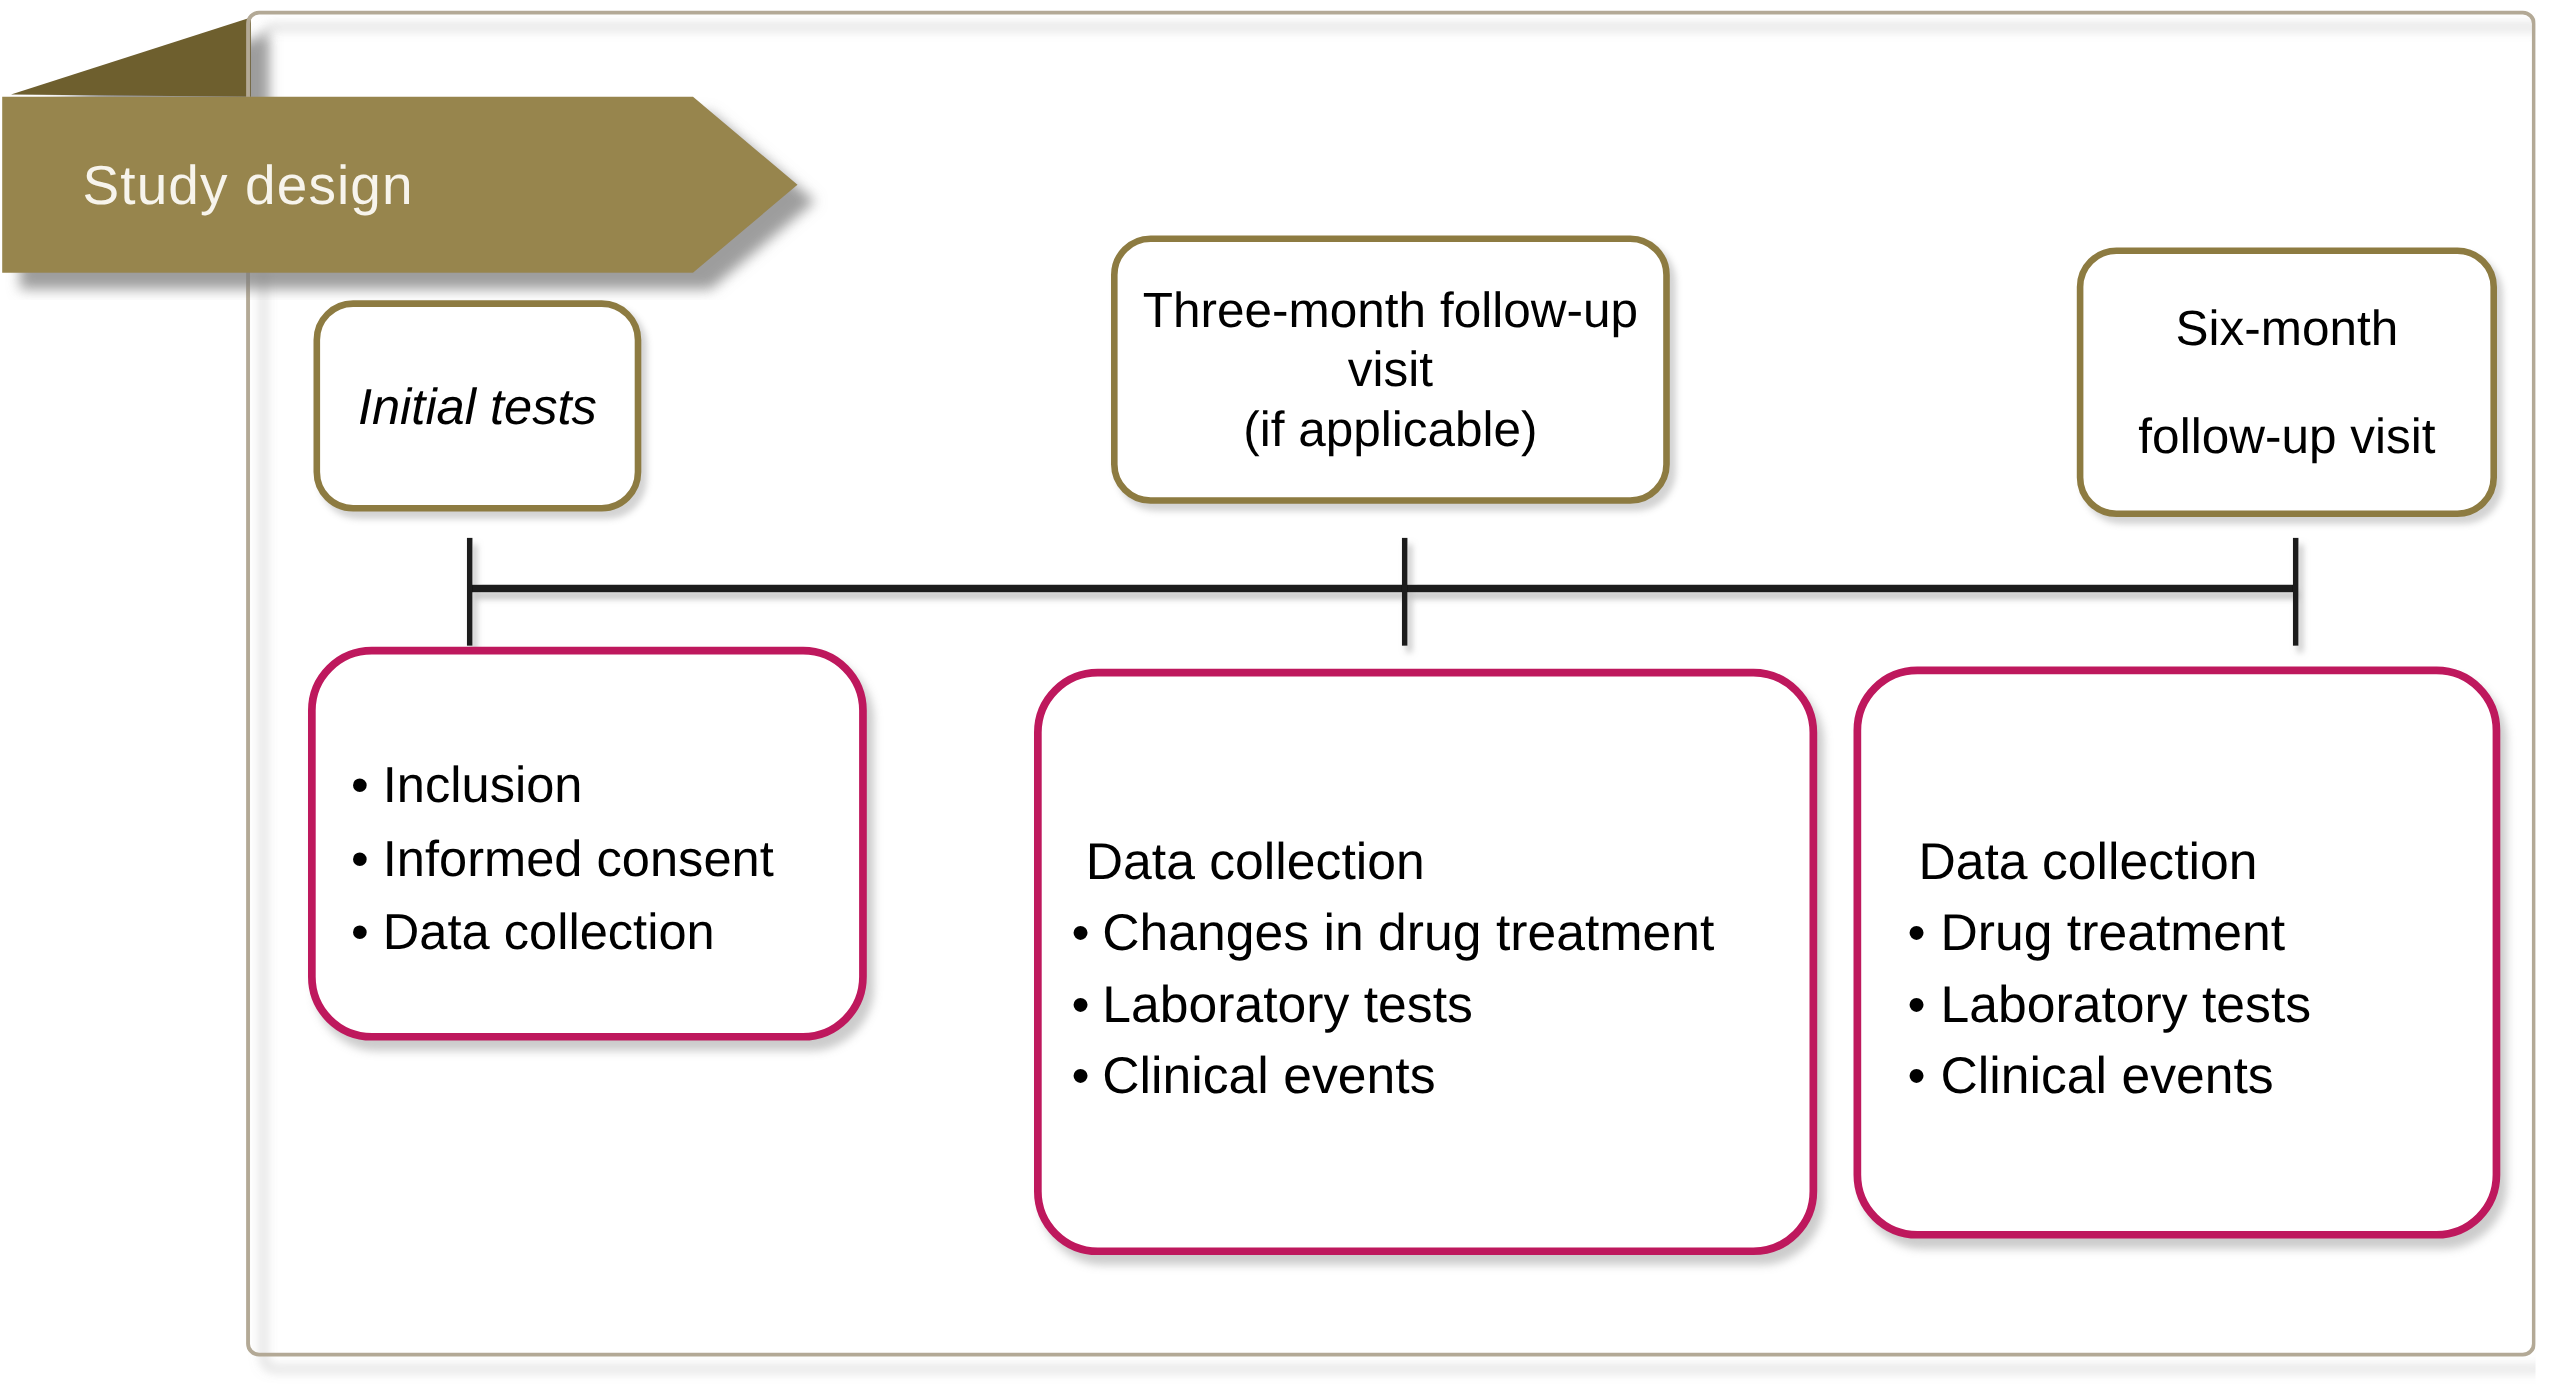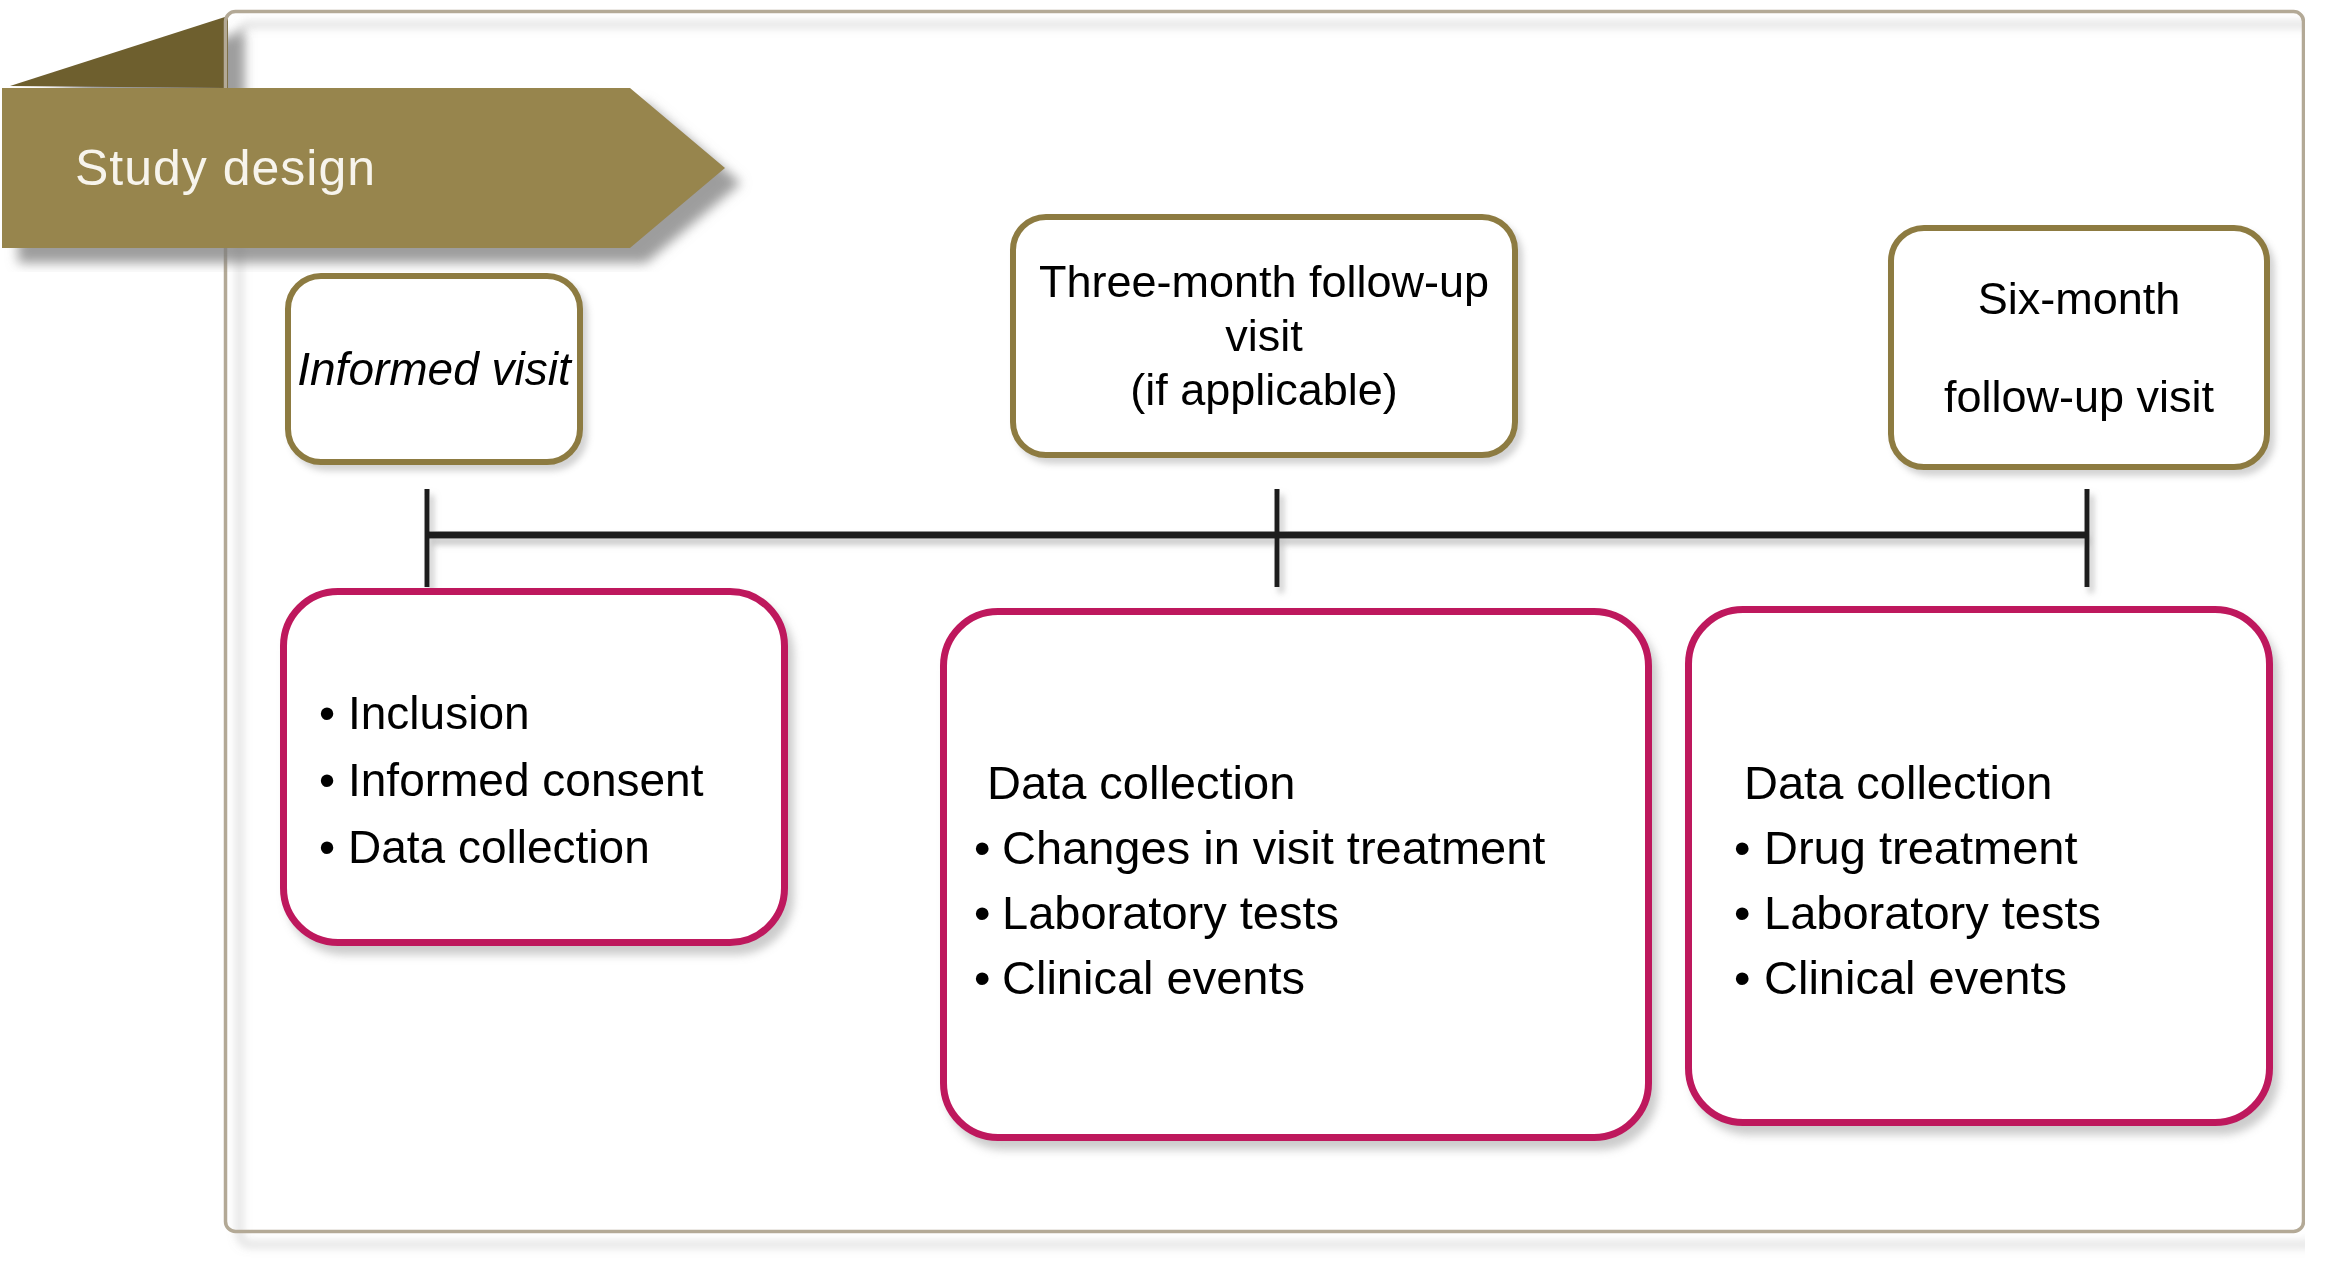--- a/index.html
+++ b/index.html
@@ -98,21 +98,21 @@
       <line x1="427" y1="535" x2="2087" y2="535" stroke-width="7"></line>
       <line x1="427" y1="489" x2="427" y2="587" stroke-width="5"></line>
       <line x1="1277" y1="489" x2="1277" y2="587" stroke-width="5"></line>
       <line x1="2087" y1="489" x2="2087" y2="587" stroke-width="5"></line>
     </g>
   </svg>
 
   <div class="banner-label">Study design</div>
 
   <div class="tbox" id="tb1">
-    <div>Informed visit</div>
+    <div>Initial tests</div>
   </div>
 
   <div class="tbox" id="tb2">
     <div>Three-month follow-up</div>
     <div>visit</div>
     <div>(if applicable)</div>
   </div>
 
   <div class="tbox" id="tb3">
     <div>Six-month</div>
@@ -123,21 +123,21 @@
     <div class="bcontent">
       <div class="bullet">Inclusion</div>
       <div class="bullet">Informed consent</div>
       <div class="bullet">Data collection</div>
     </div>
   </div>
 
   <div class="bbox" id="bbB">
     <div class="bcontent">
       <div class="bheading">Data collection</div>
-      <div class="bullet">Changes in visit treatment</div>
+      <div class="bullet">Changes in drug treatment</div>
       <div class="bullet">Laboratory tests</div>
       <div class="bullet">Clinical events</div>
     </div>
   </div>
 
   <div class="bbox" id="bbC">
     <div class="bcontent">
       <div class="bheading">Data collection</div>
       <div class="bullet">Drug treatment</div>
       <div class="bullet">Laboratory tests</div>

